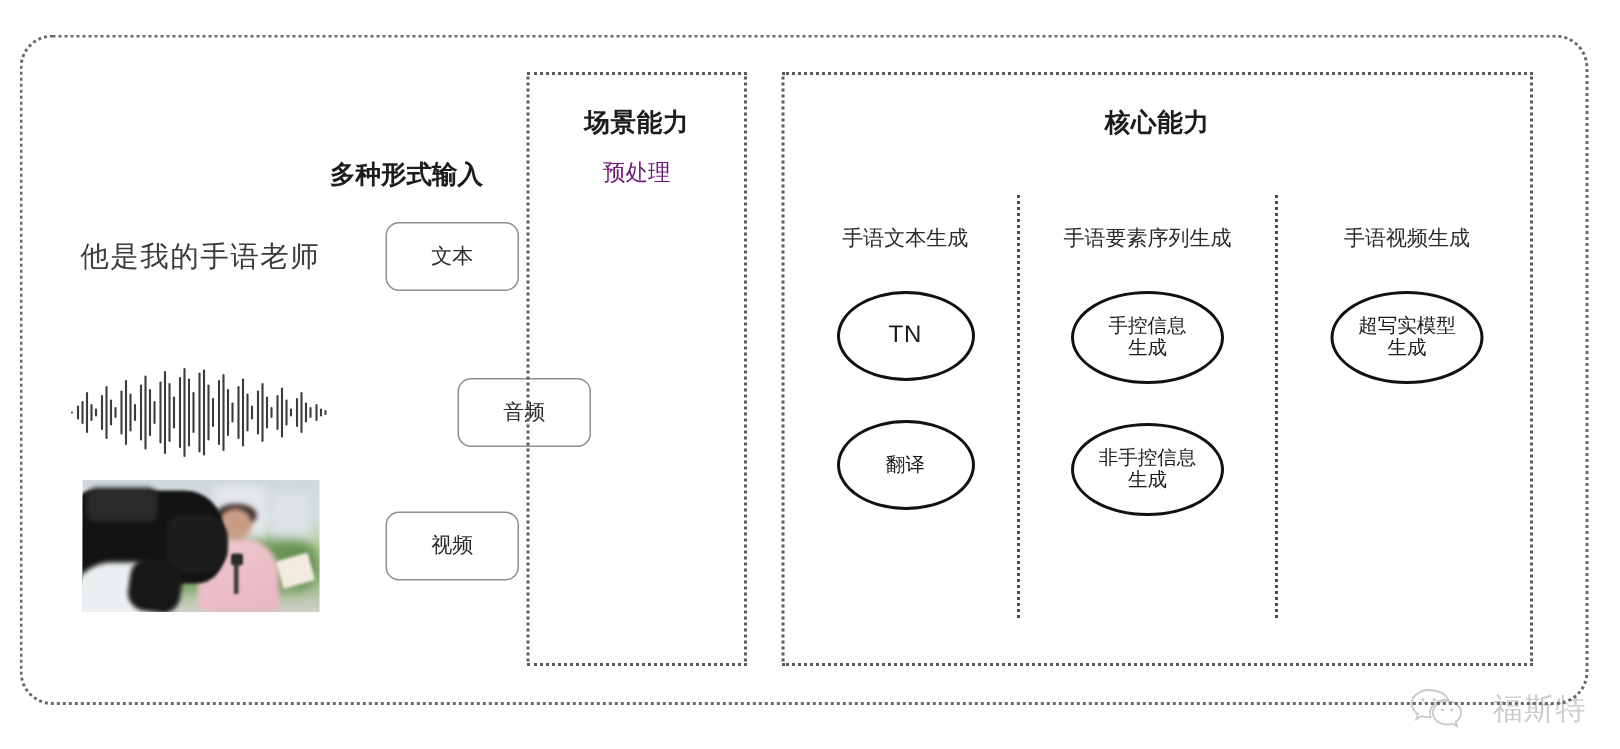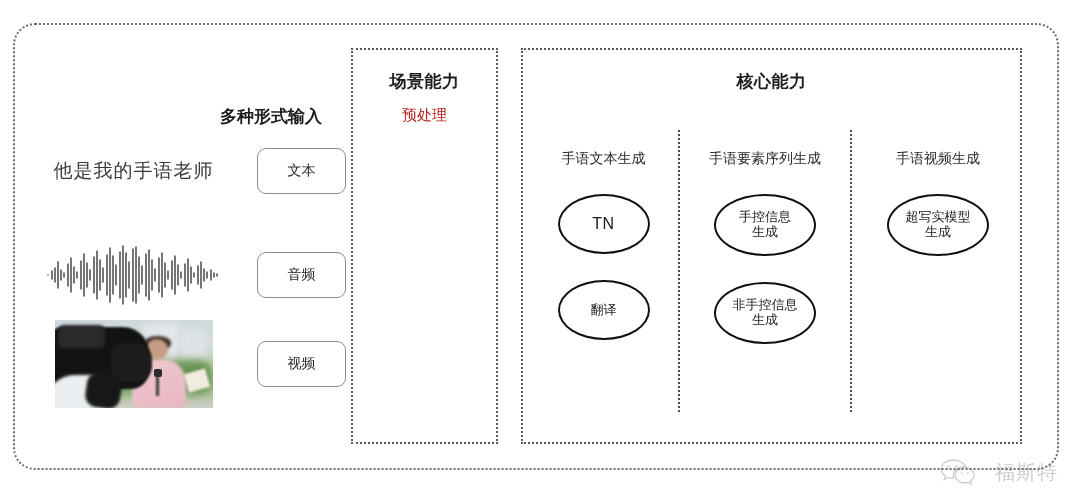--- a/index.html
+++ b/index.html
@@ -106,21 +106,21 @@
   .ellipse.latin { font-size: 16px; letter-spacing: 0.5px; }
 
   
   #scene-sub {
     position: absolute;
     top: 56px;
     left: 0;
     width: 100%;
     text-align: center;
     font-size: 15px;
-    color: #b91c1c;
+    color: #701a75;
   }
   #scene-stack {
     position: absolute;
     top: 94px;
     left: 0;
     width: 100%;
     display: flex;
     flex-direction: column;
     align-items: center;
     gap: 30px;
@@ -138,21 +138,21 @@
     color: #1c1c1c;
   }
 
   .input-row {
     position: absolute;
     display: flex;
     align-items: center;
     text-align: center;
   }
   #row-text  { left: 40px;  top: 148px; }
-  #row-audio { left: 40px;  top: 244px; }
+  #row-audio { left: 40px;  top: 244px; gap: 48px; }
   #row-video { left: 40px;  top: 320px; }
 
   .sample-wrap {
     width: 187px;
     display: flex;
     align-items: center;
     justify-content: center;
   }
 
   .sample-text {

